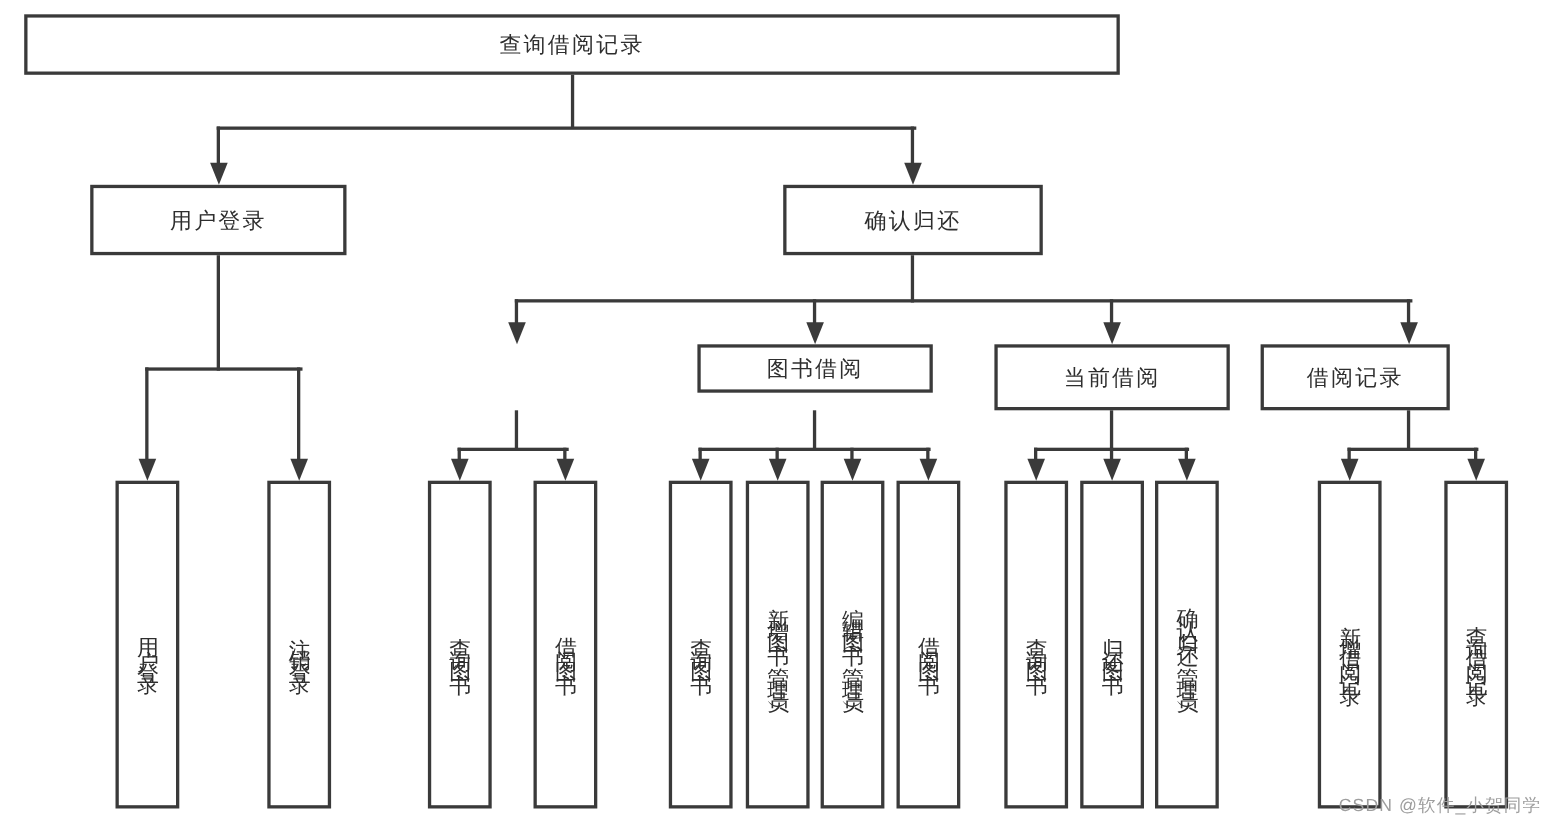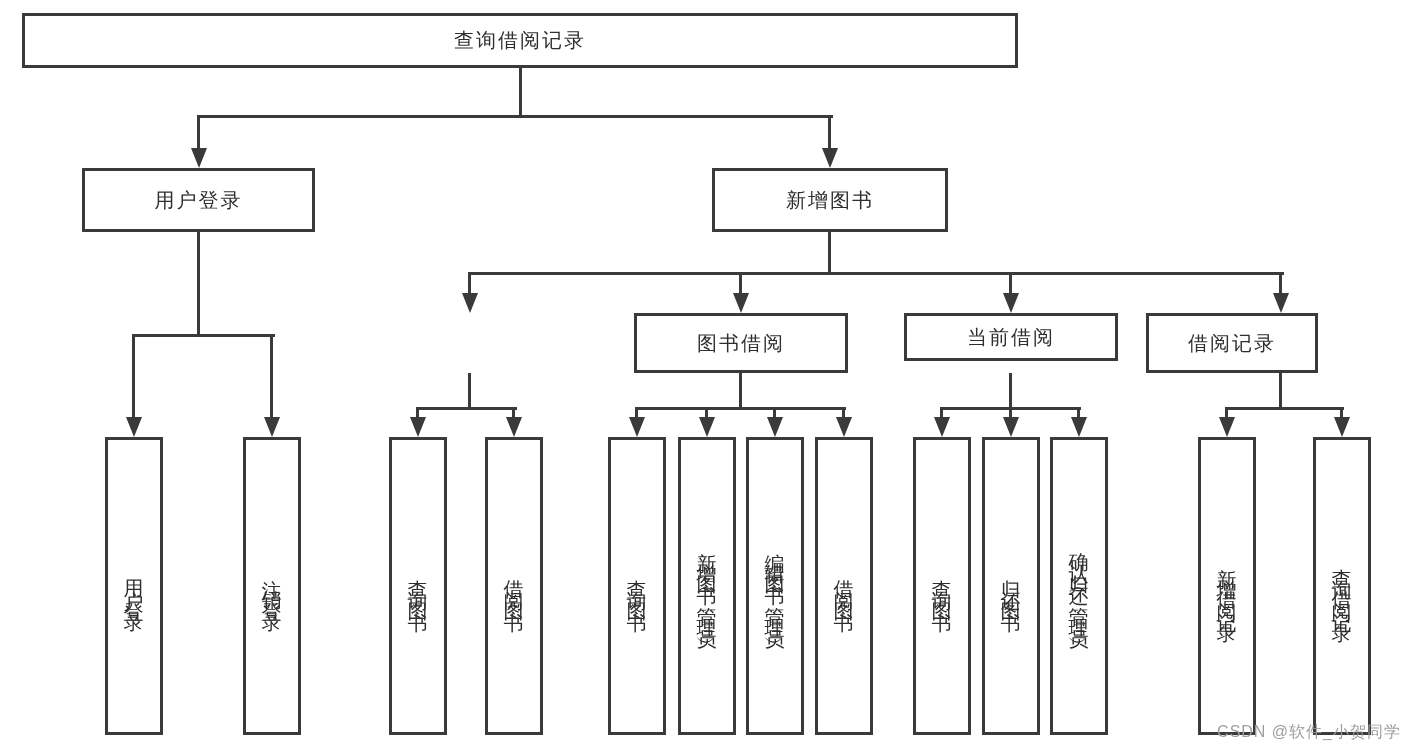--- a/index.html
+++ b/index.html
@@ -64,29 +64,29 @@
 
   <div class="node" style="left:22px; top:13px; width:996px; height:55px;">
     <span class="lbl">查询借阅记录</span>
   </div>
 
   <div class="node" style="left:82px; top:168px; width:233px; height:64px;">
     <span class="lbl">用户登录</span>
   </div>
 
   <div class="node" style="left:712px; top:168px; width:236px; height:64px;">
-    <span class="lbl">新增图书</span>
+    <span class="lbl">确认归还</span>
   </div>
 
 
-  <div class="node" style="left:634px; top:313px; width:214px; height:60px;">
+  <div class="node" style="left:634px; top:313px; width:214px; height:44px;">
     <span class="lbl">图书借阅</span>
   </div>
 
-  <div class="node" style="left:904px; top:313px; width:214px; height:48px;">
+  <div class="node" style="left:904px; top:313px; width:214px; height:60px;">
     <span class="lbl">当前借阅</span>
   </div>
 
   <div class="node" style="left:1146px; top:313px; width:172px; height:60px;">
     <span class="lbl">借阅记录</span>
   </div>
 
   <div class="node vnode" style="left:105px; top:437px; width:58px; height:298px;">
     <span class="lbl">用户登录</span>
   </div>

